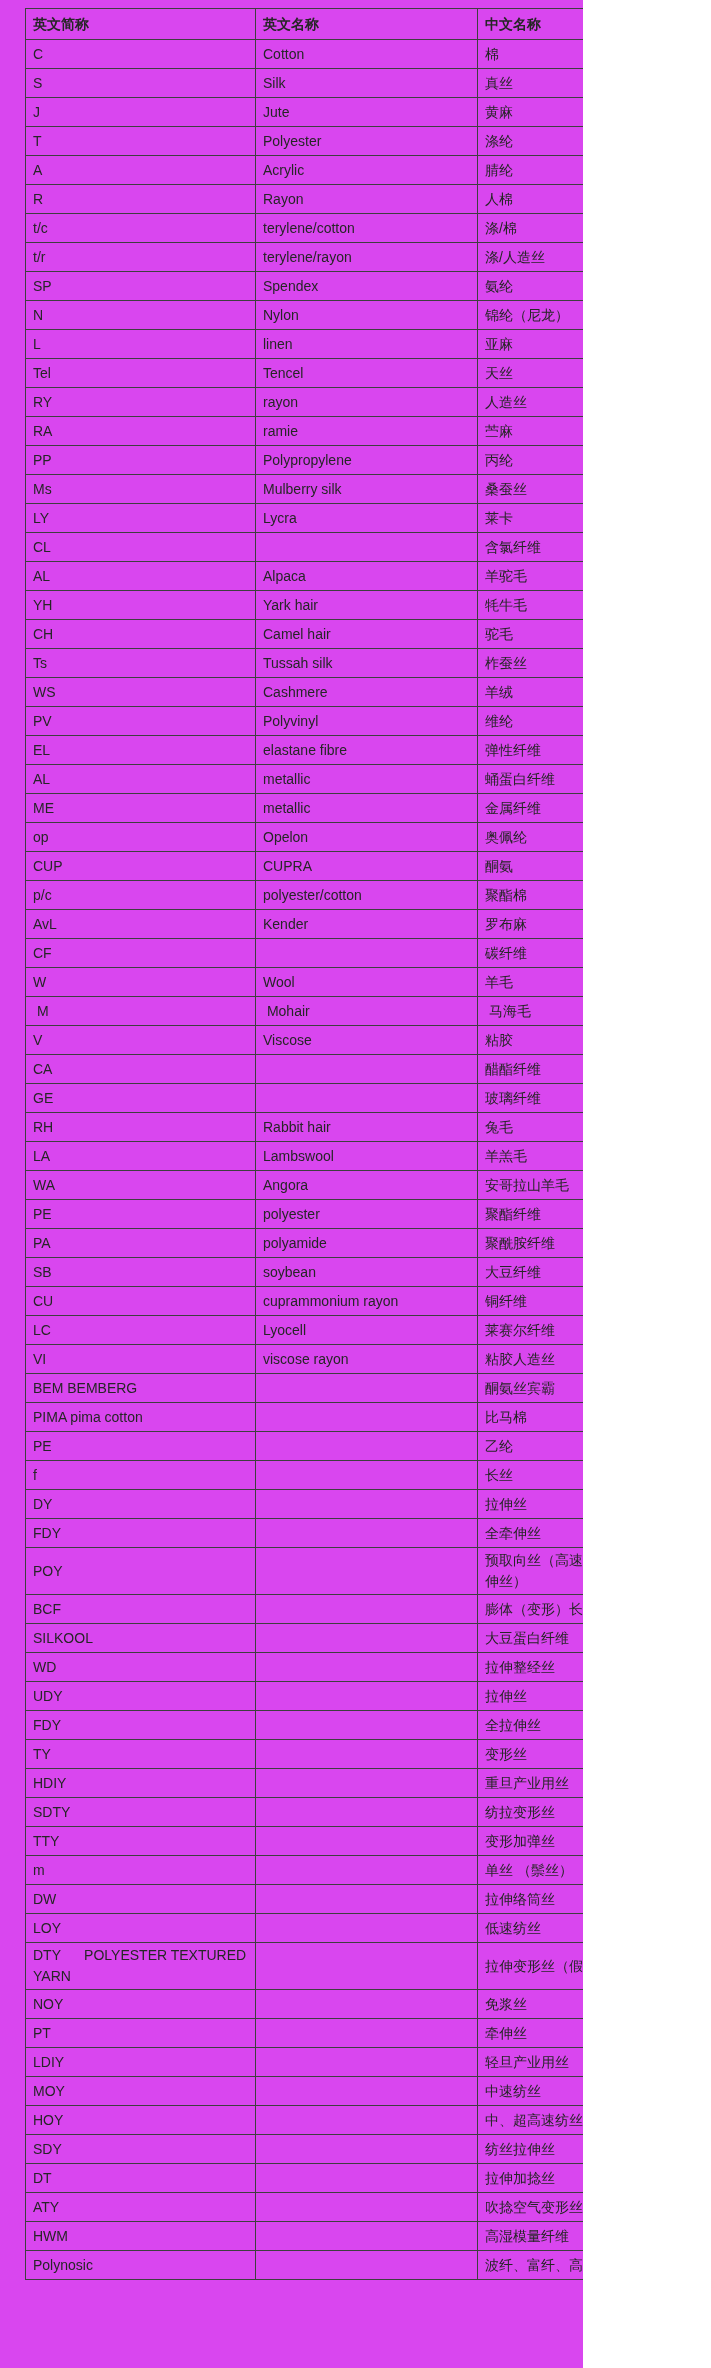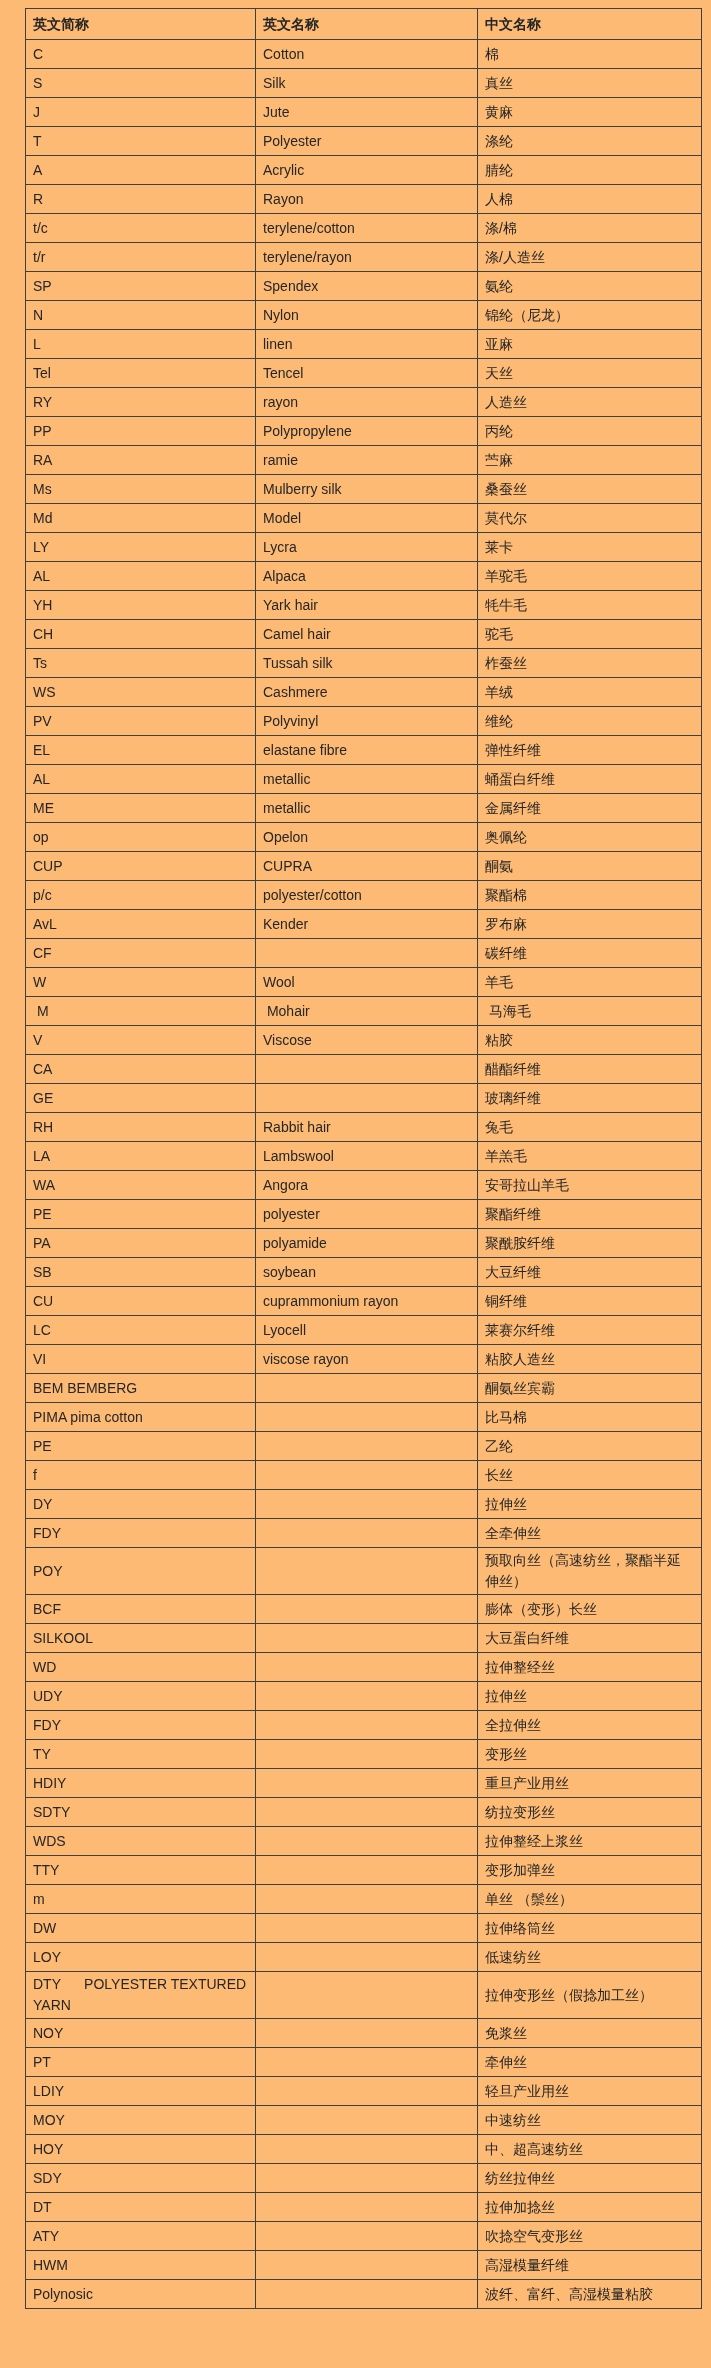--- a/index.html
+++ b/index.html
@@ -3,23 +3,23 @@
 <meta charset="utf-8">
 <style>
   html, body {
     margin: 0;
     padding: 0;
     background: #ffffff;
     font-family: "Liberation Sans", "DejaVu Sans", sans-serif;
   }
   .page {
     position: relative;
-    width: 711px;
+    width: 583px;
     height: 2368px;
-    background: #fdba74;
+    background: #d946ef;
     overflow: hidden;
   }
   table.doc-table {
     position: absolute;
     left: 25px;
     top: 8px;
     width: 676px;
     border-collapse: collapse;
     table-layout: fixed;
   }
@@ -121,45 +121,45 @@
       <td>Tel</td>
       <td>Tencel</td>
       <td>天丝</td>
     </tr>
         <tr>
       <td>RY</td>
       <td>rayon</td>
       <td>人造丝</td>
     </tr>
         <tr>
+      <td>RA</td>
+      <td>ramie</td>
+      <td>苎麻</td>
+    </tr>
+        <tr>
       <td>PP</td>
       <td>Polypropylene</td>
       <td>丙纶</td>
     </tr>
         <tr>
-      <td>RA</td>
-      <td>ramie</td>
-      <td>苎麻</td>
-    </tr>
-        <tr>
       <td>Ms</td>
       <td>Mulberry silk</td>
       <td>桑蚕丝</td>
     </tr>
         <tr>
-      <td>Md</td>
-      <td>Model</td>
-      <td>莫代尔</td>
-    </tr>
-        <tr>
       <td>LY</td>
       <td>Lycra</td>
       <td>莱卡</td>
     </tr>
         <tr>
+      <td>CL</td>
+      <td></td>
+      <td>含氯纤维</td>
+    </tr>
+        <tr>
       <td>AL</td>
       <td>Alpaca</td>
       <td>羊驼毛</td>
     </tr>
         <tr>
       <td>YH</td>
       <td>Yark hair</td>
       <td>牦牛毛</td>
     </tr>
         <tr>
@@ -359,25 +359,20 @@
     </tr>
         <tr>
       <td>HDIY</td>
       <td></td>
       <td>重旦产业用丝</td>
     </tr>
         <tr>
       <td>SDTY</td>
       <td></td>
       <td>纺拉变形丝</td>
-    </tr>
-        <tr>
-      <td>WDS</td>
-      <td></td>
-      <td>拉伸整经上浆丝</td>
     </tr>
         <tr>
       <td>TTY</td>
       <td></td>
       <td>变形加弹丝</td>
     </tr>
         <tr>
       <td>m</td>
       <td></td>
       <td>单丝 （鬃丝）</td>

